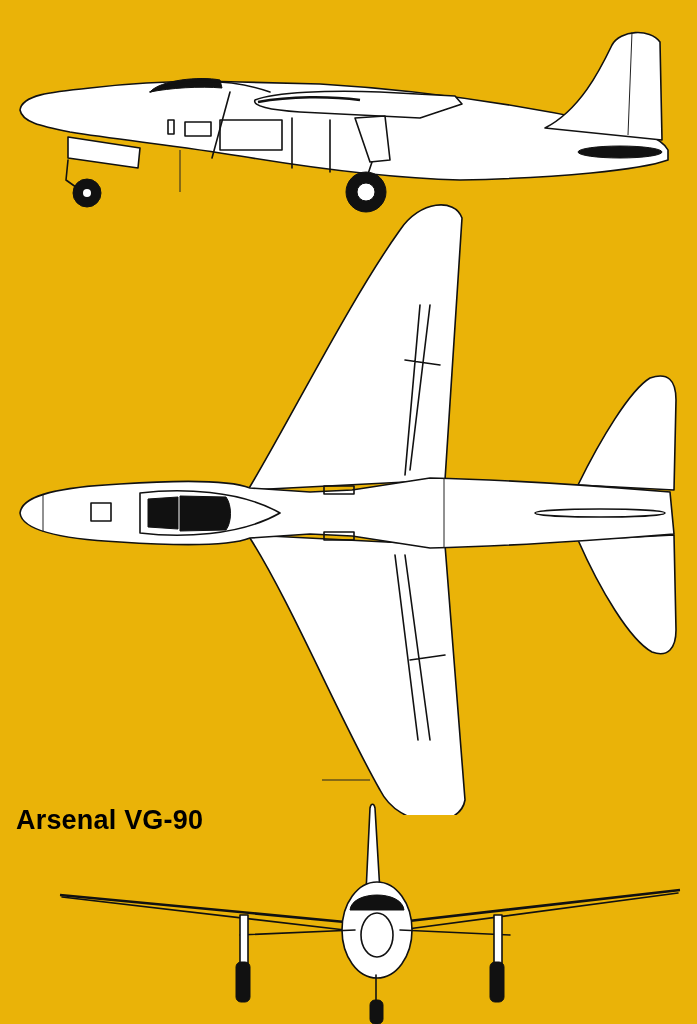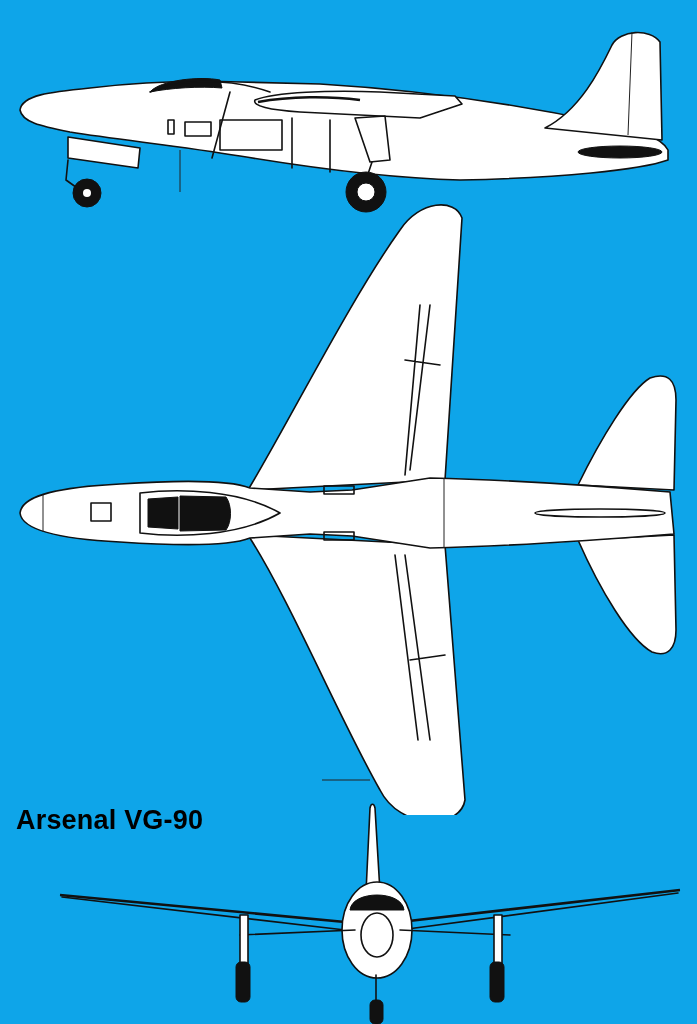--- a/index.html
+++ b/index.html
@@ -1,16 +1,16 @@
 <!DOCTYPE html>
 <html><head>
 <meta charset="utf-8">
 <style>
   html,body{margin:0;padding:0;background:#fff;}
-  #stage{position:relative;width:697px;height:1024px;overflow:hidden;background:#0ea5e9;}
+  #stage{position:relative;width:697px;height:1024px;overflow:hidden;background:#eab308;}
   svg{position:absolute;left:0;top:0;}
   .ln{fill:none;stroke:#111;stroke-width:1.6;stroke-linejoin:round;stroke-linecap:round;}
   .thk{fill:none;stroke:#111;stroke-width:2.6;stroke-linejoin:round;}
   .thin{fill:none;stroke:#222;stroke-width:1;}
   .wf{fill:#fff;stroke:#111;stroke-width:1.6;stroke-linejoin:round;}
   .blk{fill:#111;stroke:#111;stroke-width:1;}
   #title{position:absolute;left:16px;top:805px;font-family:"Liberation Sans",sans-serif;font-weight:bold;font-size:27px;color:#000;letter-spacing:0.2px;}
 </style>
 </head>
 <body>

